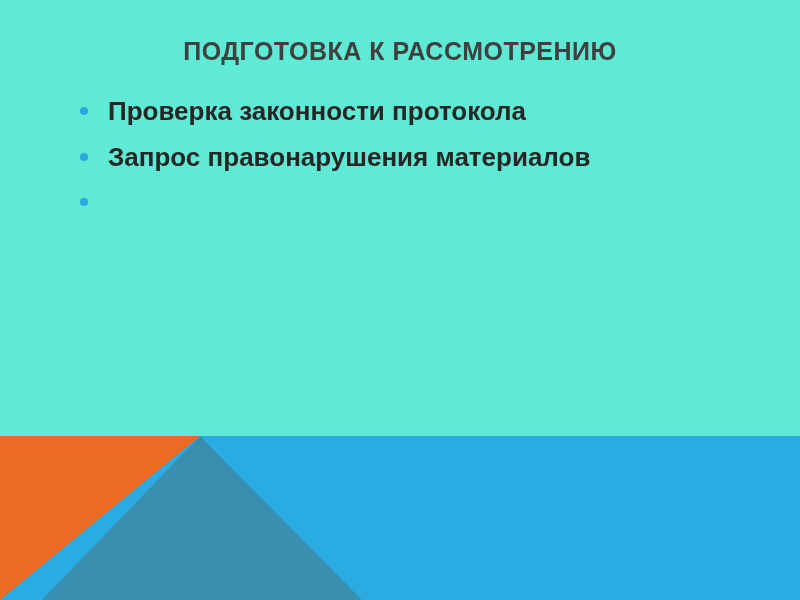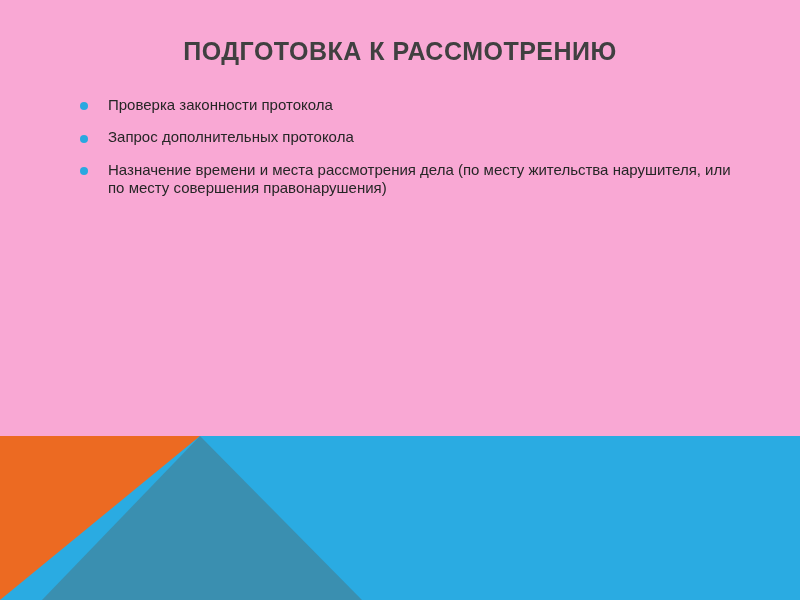--- a/index.html
+++ b/index.html
@@ -10,21 +10,21 @@
     width: 800px;
     height: 600px;
     background: #ffffff;
     font-family: "Liberation Sans", sans-serif;
     overflow: hidden;
   }
   .slide {
     position: relative;
     width: 800px;
     height: 600px;
-    background: #f9a8d4;
+    background: #5eead4;
     box-sizing: border-box;
   }
   .slide-title {
     position: absolute;
     top: 36px;
     left: 60px;
     width: 680px;
     text-align: center;
     font-size: 25px;
     font-weight: bold;
@@ -39,22 +39,22 @@
     left: 74px;
     width: 660px;
     margin: 0;
     padding: 0;
     list-style: none;
   }
   .bullet-item {
     position: relative;
     padding-left: 34px;
     margin-bottom: 14px;
-    font-size: 15px;
-    font-weight: normal;
+    font-size: 26px;
+    font-weight: bold;
     color: #262626;
     line-height: 1.22;
   }
   .bullet-item .dot {
     position: absolute;
     left: 6px;
     top: 0.42em;
     width: 8px;
     height: 8px;
     border-radius: 50%;
@@ -103,25 +103,24 @@
 
   <div class="slide-title">Подготовка к рассмотрению</div>
 
   <ul class="bullet-list">
     <li class="bullet-item">
       <span class="dot"></span>
       <span>Проверка законности протокола</span>
     </li>
     <li class="bullet-item">
       <span class="dot"></span>
-      <span>Запрос дополнительных протокола</span>
+      <span>Запрос правонарушения материалов</span>
     </li>
     <li class="bullet-item">
       <span class="dot"></span>
-      <span>Назначение времени и места рассмотрения дела (по месту жительства нарушителя, или по месту совершения правонарушения)</span>
     </li>
   </ul>
 
   <div class="band">
     <div class="band-orange"></div>
     <div class="band-blue"></div>
     <div class="band-darkblue"></div>
   </div>
 
 </div>

